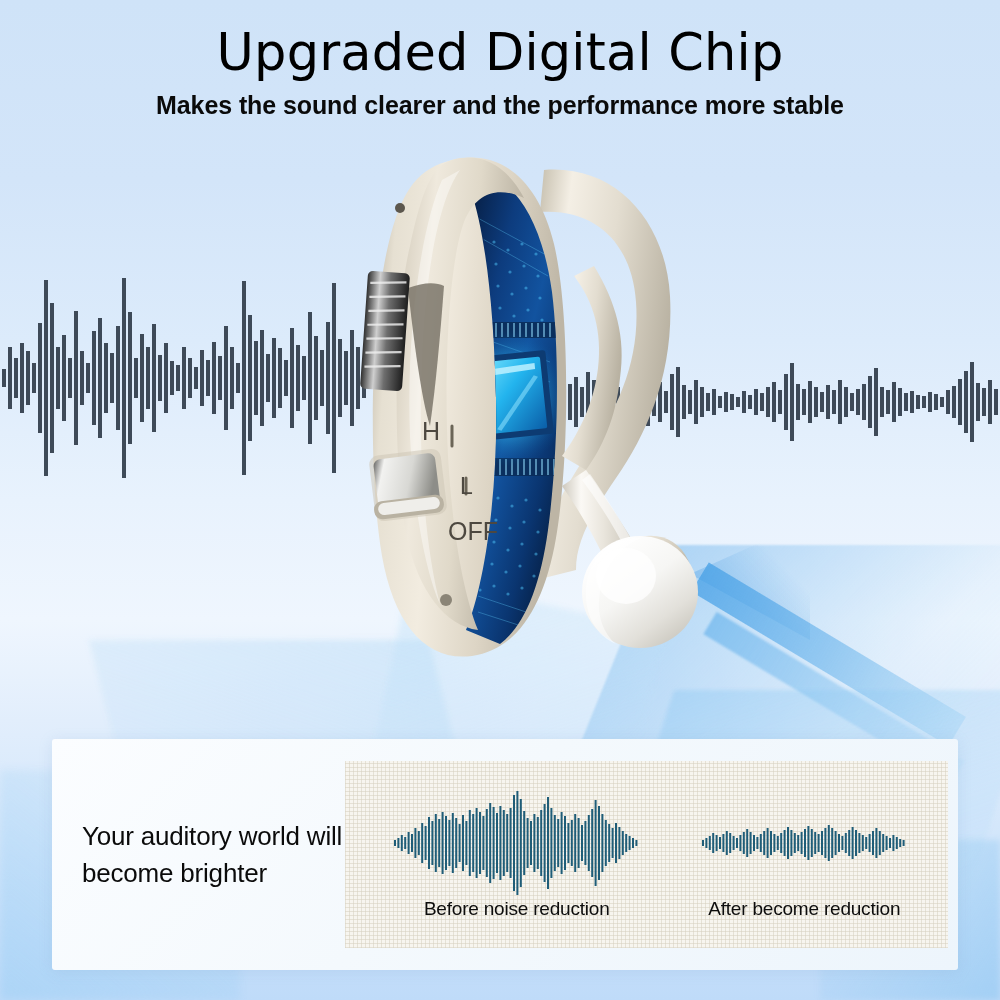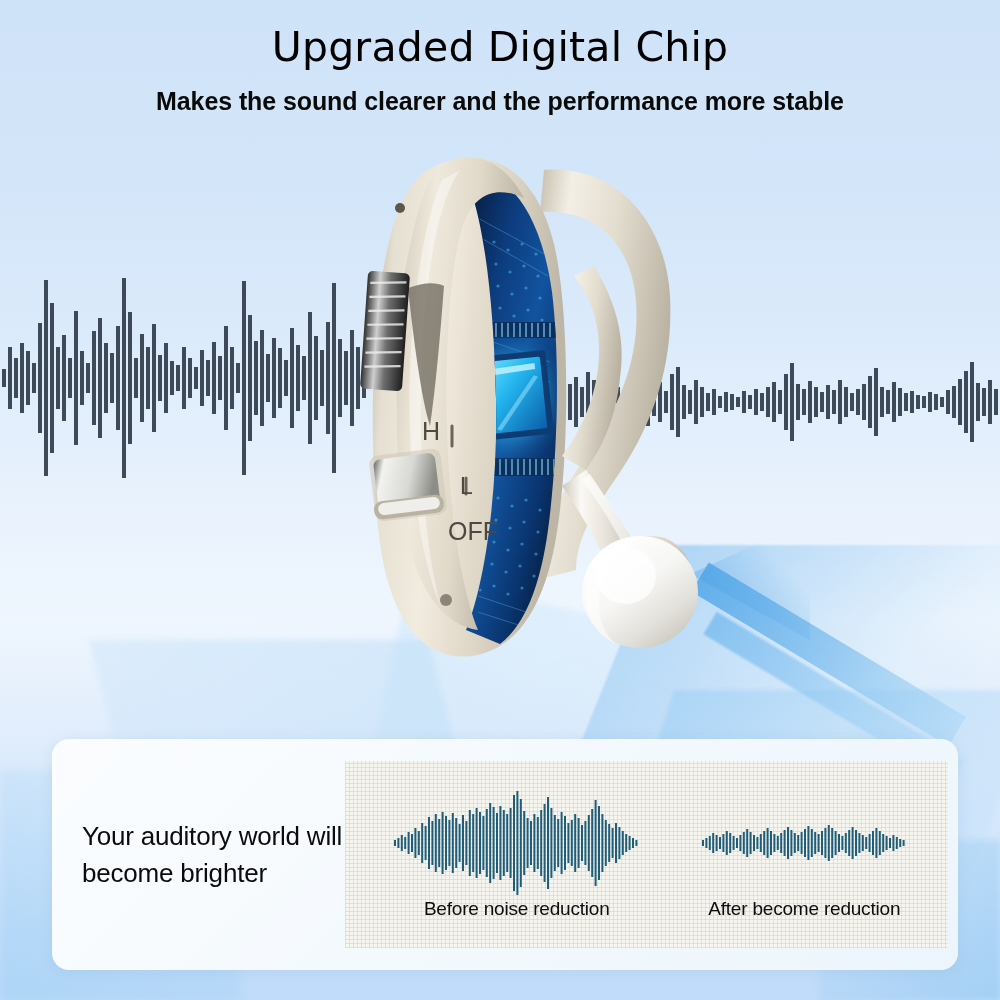--- a/index.html
+++ b/index.html
@@ -87,47 +87,47 @@
     clip-path: polygon(0% 45%, 100% 0%, 100% 100%);
     filter:blur(.5px);
   }
 
   
   .head-wrap {
     position:absolute; left:0; top:24px; width:1000px;
     text-align:center; z-index:40;
   }
   .title {
-    font-size:41px; font-weight:400; color:#000;
+    font-size:51px; font-weight:400; color:#000;
     letter-spacing:.2px; line-height:1.15;
     font-family:"DejaVu Sans", sans-serif;
   }
   .subtitle {
-    margin-top:16px;
+    margin-top:8px;
     font-size:25px; font-weight:700; color:#0a0a0a;
     letter-spacing:-.1px;
     font-family:"Liberation Sans", sans-serif;
   }
 
   
   .wave-left  { position:absolute; left:-4px; top:248px;  z-index:12; }
   .wave-right { position:absolute; left:562px; top:352px; z-index:12; }
 
   
   #device {
     position:absolute; left:348px; top:126px;
     width:430px; height:540px;
     z-index:25;
   }
 
   
   #info-card {
     position:absolute; left:52px; top:739px;
     width:906px; height:231px;
-    border-radius:17px;
+    border-radius:3px;
     background:linear-gradient(135deg,#fbfdff 0%,#f4f9fd 45%,#edf5fc 100%);
     box-shadow:0 2px 14px rgba(120,160,200,.18);
     z-index:50;
     overflow:hidden;
     display:flex; align-items:stretch;
   }
   .card-text {
     width:293px; flex:0 0 293px;
     display:flex; align-items:center;
     padding-left:30px;

